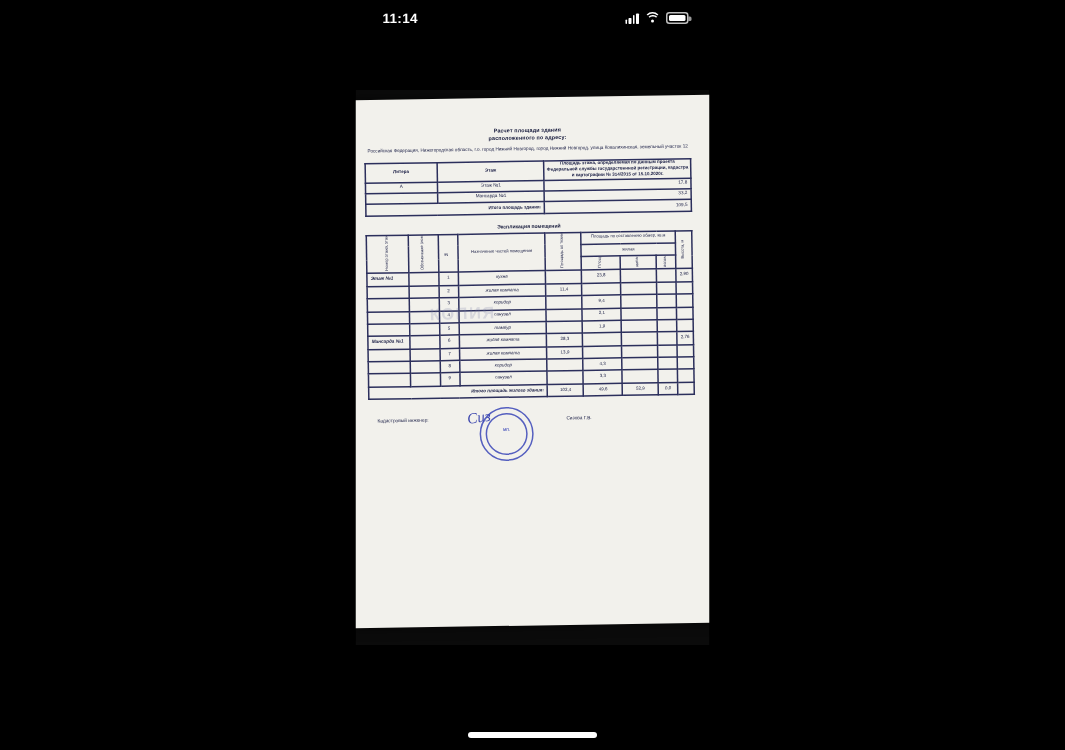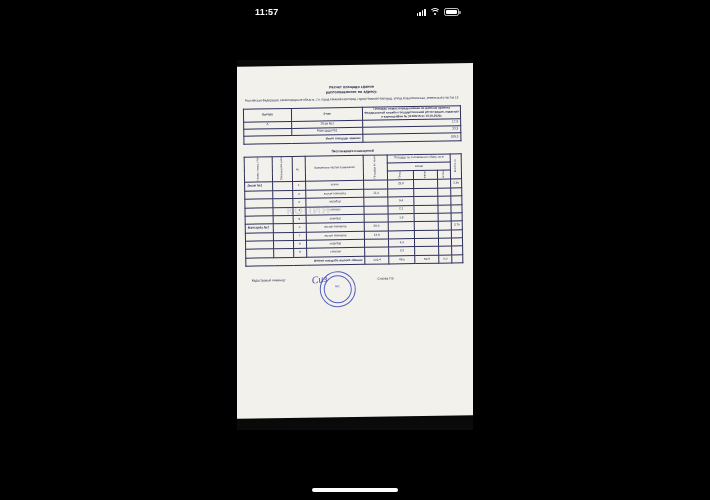--- a/index.html
+++ b/index.html
@@ -271,21 +271,21 @@
     transform: rotate(-1deg);
   }
 </style>
 </head>
 <body>
 
 <div id="screen">
   <div id="phone">
 
     <div id="statusbar">
-      <div id="status-time">11:57</div>
+      <div id="status-time">11:14</div>
       <div id="status-icons">
         <span class="sig-bars">
             <i></i>
             <i></i>
             <i></i>
             <i></i>
           </span>
         <span class="wifi">
             <span class="a"></span>
             <span class="b"></span>

